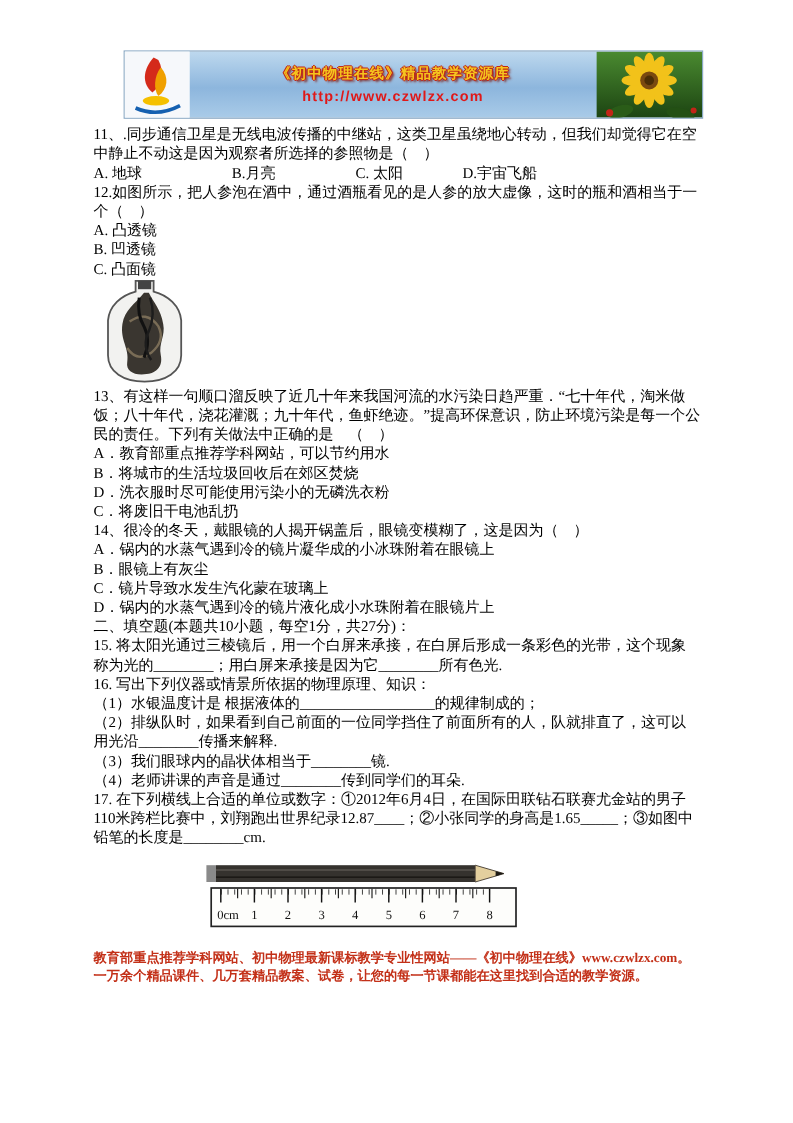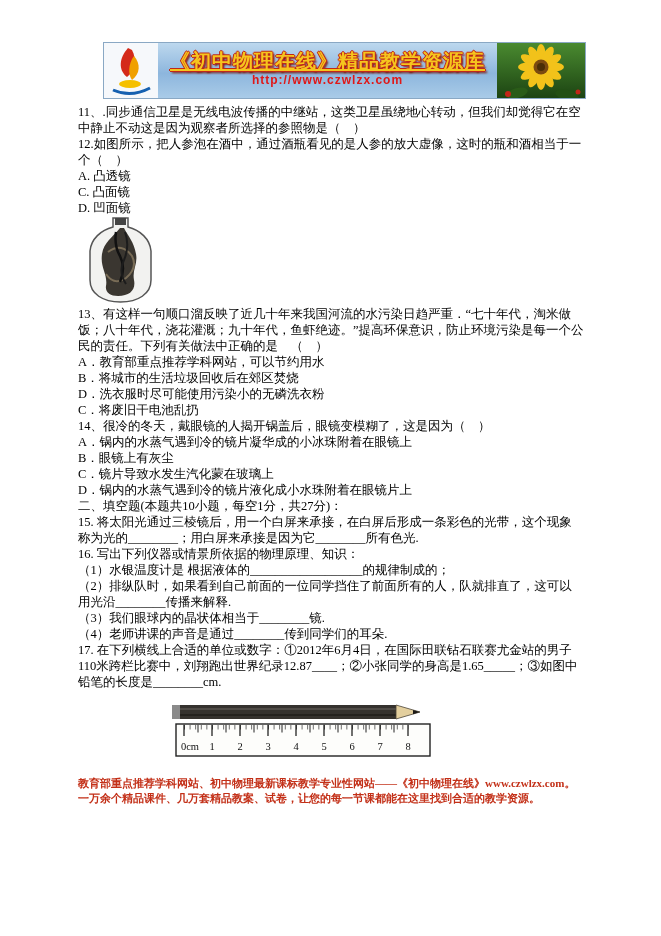--- a/index.html
+++ b/index.html
@@ -5,22 +5,22 @@
   html,body{margin:0;padding:0;background:#fff;}
   .page{position:relative;width:661px;height:936px;background:#ffffff;overflow:hidden;
         font-family:"Liberation Serif","DejaVu Serif",serif;color:#000;
         font-size:12.5px;line-height:16px;}
   
   .banner{position:absolute;left:103px;top:42px;width:483px;height:57px;display:flex;
           background:linear-gradient(180deg,#bdd8ee 0%,#8db6dd 55%,#a9cbe8 100%);
           border:1px solid #8aa8c4;box-sizing:border-box;}
   .banner-logo{width:54px;height:100%;flex:0 0 auto;background:#f6f8fb;}
   .banner-center{flex:1;display:flex;flex-direction:column;align-items:center;justify-content:center;overflow:hidden;}
-  .banner-title{font-size:20px;font-weight:bold;letter-spacing:1px;color:#f5c51e;white-space:nowrap;
-      text-shadow:1px 0 #c02818,-1px 0 #c02818,0 1px #c02818,0 -1px #c02818,2px 2px 2px #7a1208;text-decoration:underline;}
+  .banner-title{font-size:12px;font-weight:bold;letter-spacing:1px;color:#f5c51e;white-space:nowrap;
+      text-shadow:1px 0 #c02818,-1px 0 #c02818,0 1px #c02818,0 -1px #c02818,2px 2px 2px #7a1208;}
   .banner-url{font-size:12px;font-weight:bold;color:#e01818;margin-top:3px;
       font-family:"Liberation Sans","DejaVu Sans",sans-serif;letter-spacing:1px;}
   .banner-photo{width:88px;height:100%;flex:0 0 auto;}
   
   .content{position:absolute;left:78px;top:104px;width:506px;}
   .content p{margin:0;}
   .gap-s{margin-top:12px;}
   .gap-m{margin-top:18px;}
   .gap-l{margin-top:22px;}
   .opts-inline span{display:inline-block;}
@@ -84,27 +84,33 @@
         <ellipse cx="70" cy="52" rx="12" ry="5" fill="#235014" transform="rotate(12 70 52)"></ellipse>
         <circle cx="11" cy="51" r="3" fill="#c22518"></circle>
         <circle cx="81" cy="49" r="2.5" fill="#c22518"></circle>
       </svg>
     </div>
   </div>
 
   <div class="content">
 
     <p>11、.同步通信卫星是无线电波传播的中继站，这类卫星虽绕地心转动，但我们却觉得它在空中静止不动这是因为观察者所选择的参照物是（　）</p>
+    <p class="opts-inline">
+      <span>A. 地球</span>
+      <span>B.月亮</span>
+      <span>C. 太阳</span>
+      <span>D.宇宙飞船</span>
+    </p>
 
     <p class="gap-m">12.如图所示，把人参泡在酒中，通过酒瓶看见的是人参的放大虚像，这时的瓶和酒相当于一个（　）</p>
     <div class="q12-row">
       <div class="q12-opts">
         <p>A. 凸透镜</p>
+        <p>B. 凹透镜</p>
         <p>C. 凸面镜</p>
-        <p>D. 凹面镜</p>
       </div>
       <svg width="85" height="90" viewBox="0 0 85 90">
         <path d="M35 2 L50 2 L50 11 C62 14 72 23 73 35 L73 64 C73 78 60 86 42.5 86 C25 86 12 78 12 64 L12 35 C13 23 23 14 35 11 Z" fill="#f2f2f0" stroke="#555" stroke-width="1.5"></path>
         <rect x="37" y="2" width="11" height="7" fill="#444"></rect>
         <path d="M42 12 C34 22 26 26 24 38 C22 52 30 58 28 70 C27 76 32 80 40 80 C52 80 58 74 56 64 C54 54 60 48 58 38 C56 26 50 20 46 12 Z" fill="#2a2620" opacity="0.92"></path>
         <path d="M30 36 Q44 26 54 40 Q60 52 48 62 Q36 70 28 58" stroke="#8a7a60" stroke-width="2" fill="none" opacity="0.8"></path>
         <path d="M38 16 Q36 30 42 40 Q48 52 42 66" stroke="#111" stroke-width="2.5" fill="none"></path>
         <path d="M47 16 Q52 30 46 44 Q40 56 48 68" stroke="#1c1c1c" stroke-width="2" fill="none"></path>
       </svg>
     </div>

